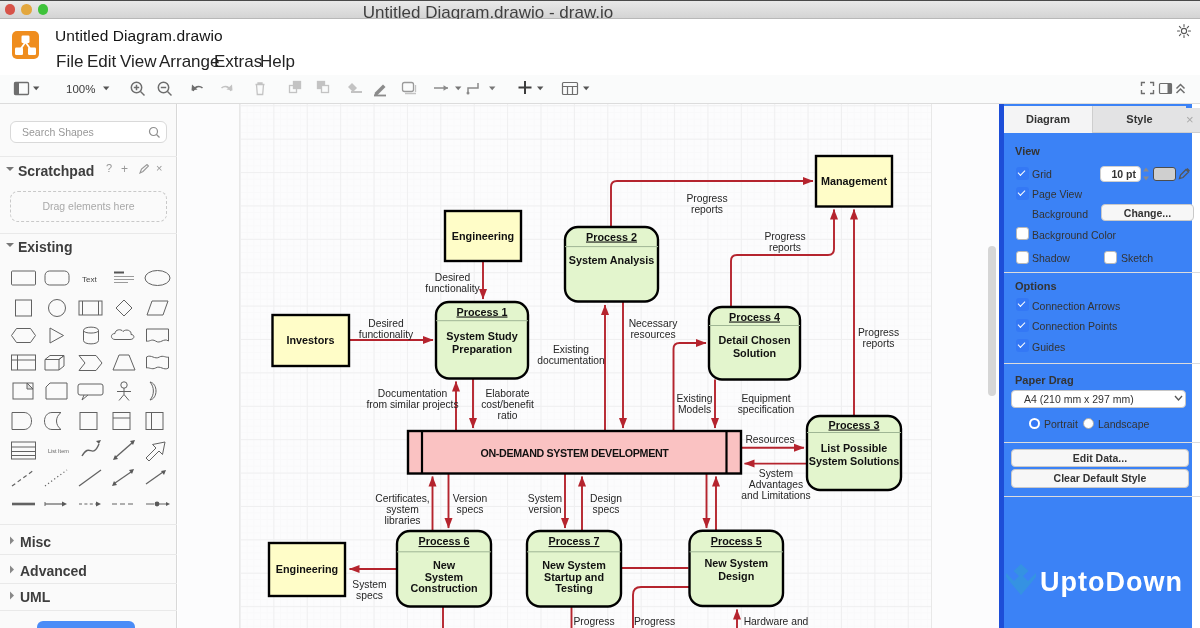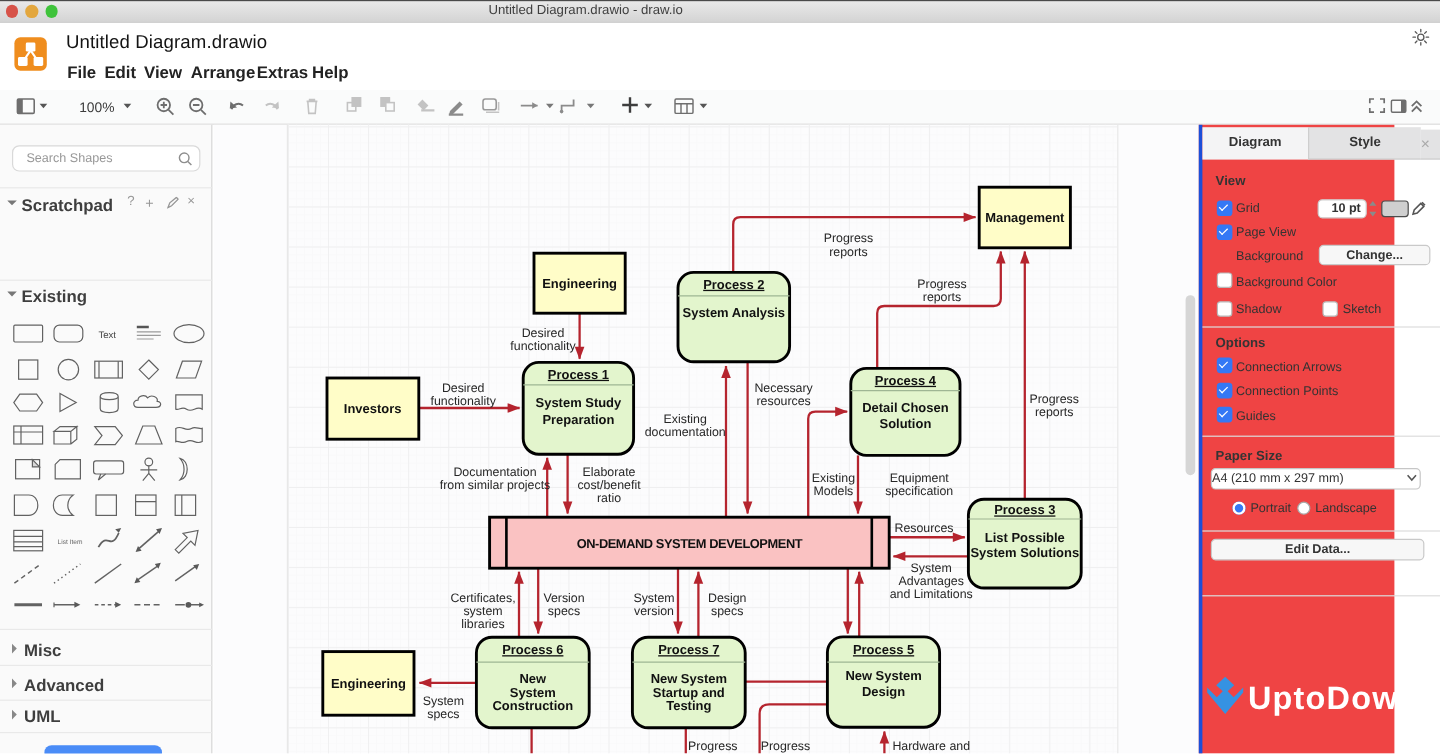--- a/index.html
+++ b/index.html
@@ -1,40 +1,40 @@
 <!DOCTYPE html>
 <html><head>
 <meta charset="utf-8">
 <style>
 *{margin:0;padding:0;box-sizing:border-box}
 html,body{width:1200px;height:628px;overflow:hidden;font-family:"Liberation Sans",sans-serif;background:#fff;position:relative}
 .abs{position:absolute}
 .titlebar{left:0;top:0;width:1200px;height:19px;background:linear-gradient(#e9e9e9,#d4d4d4);border-top:1px solid #4a4a4a;border-bottom:1px solid #b8b8b8}
 .tl{width:10.5px;height:10.5px;border-radius:50%;top:4px}
-.ttext{width:976px;text-align:center;top:3px;font-size:11px;color:#3f3f3f}
+.ttext{width:976px;text-align:center;top:3px;font-size:17px;color:#3f3f3f}
 .menurow{left:0;top:19px;width:1200px;height:56px;background:#fff}
 .logo{left:12px;top:31px;width:27px;height:28px;border-radius:5px;background:#ef8d1e}
 .doctitle{left:55px;top:27px;font-size:15.5px;color:#141414;font-weight:500;letter-spacing:.1px}
-.menu{top:52px;font-size:14px;color:#232323;font-weight:700}
+.menu{top:52px;font-size:17px;color:#232323;font-weight:400}
 .toolbar{left:0;top:75px;width:1200px;height:29px;background:#fafbfb;border-bottom:1px solid #dcdcdc}
 .sidebar{left:0;top:104px;width:177px;height:524px;background:#fafafa;border-right:1px solid #d8d8d8}
 .search{left:10px;top:17px;width:157px;height:22px;background:#fff;border:1px solid #d9d9d9;border-radius:6px;font-size:10.5px;color:#989898;line-height:20px;padding-left:11px}
 .shead{font-size:14px;font-weight:bold;color:#3e3e3e}
 .sdiv{left:0;width:177px;height:1px;background:#e9e9e9}
 .dragbox{left:10px;top:87px;width:157px;height:31px;border:1px dashed #c9c9c9;border-radius:8px;font-size:10.5px;color:#a9a9a9;text-align:center;line-height:29px}
 .canvas{left:178px;top:104px;width:821px;height:524px;background:#fcfcfd}
 .page{left:61px;top:0;width:693px;height:524px;border-right:1px solid #e8e8e8;background:
 linear-gradient(to right,#efeff0 1px,transparent 1px),
 linear-gradient(to bottom,#efeff0 1px,transparent 1px),
 linear-gradient(to right,#f9f9fa 1px,transparent 1px),
 linear-gradient(to bottom,#f9f9fa 1px,transparent 1px);
 background-size:33.4px 33.4px,33.4px 33.4px,6.68px 6.68px,6.68px 6.68px;
 background-position:0 0,0 1.3px,0 0,0 1.3px;
 border-left:1px solid #e8e8e8}
-.panel{left:999px;top:104px;width:163px;height:524px;background:#ef4444;border-left:3px solid #1d4ed8;font-size:10.5px;color:#333}
+.panel{left:999px;top:104px;width:193px;height:524px;background:#3b82f6;border-left:5px solid #1d4ed8;font-size:10.5px;color:#333}
 .ptab{top:2px;height:27px;line-height:27px;text-align:center;font-size:11px;font-weight:bold;color:#333}
 .phead{font-size:11px;font-weight:bold;color:#343434}
 .cb{width:13px;height:13px;border-radius:3px}
 .cbon{background:#3478f5}
 .cboff{background:#fff;border:1px solid #b9b9b9}
 .check{position:absolute;left:2.5px;top:3px;width:7px;height:4px;border-left:1.6px solid #fff;border-bottom:1.6px solid #fff;transform:rotate(-45deg)}
 .plabel{font-size:10.5px;color:#333}
 .pbtn{background:#f7f7f7;border:1px solid #c9c9c9;border-radius:4px;text-align:center;font-weight:600;color:#333;font-size:10.5px}
 .pdiv{left:0;width:201px;height:1px;background:#dcdcdd}
 </style>
@@ -138,20 +138,21 @@
 <svg class="abs" style="left:6px;top:61px" width="9" height="8">
       <path d="M0 2l4 4 4-4z" fill="#777"></path>
     </svg>
 <div class="abs shead" style="left:18px;top:59px">Scratchpad</div>
 <div class="abs" style="left:106px;top:58px;font-size:11px;color:#979797;">?</div>
 <div class="abs" style="left:121px;top:58px;font-size:12px;color:#979797">+</div>
 <svg class="abs" style="left:139px;top:60px" width="10" height="10">
       <path d="M1 9l1.5-4L8 0.5 9.5 2 4 7.5z" fill="none" stroke="#979797" stroke-width="1.1"></path>
     </svg>
 <div class="abs" style="left:156px;top:58px;font-size:11px;color:#979797">×</div>
+<div class="abs dragbox">Drag elements here</div>
 <div class="abs sdiv" style="top:129px"></div>
 <svg class="abs" style="left:6px;top:137px" width="9" height="8">
       <path d="M0 2l4 4 4-4z" fill="#777"></path>
     </svg>
 <div class="abs shead" style="left:18px;top:135px">Existing</div>
 <svg class="abs" style="left:0;top:160px" width="177" height="254" viewBox="0 0 177 254" fill="none" stroke="#626262" stroke-width="1">
 <g>
 <rect x="11.5" y="7" width="24" height="14" rx="1"></rect>
 <rect x="45" y="7" width="24" height="14" rx="4.5"></rect>
 <text x="82" y="17.5" font-size="8" fill="#444" stroke="none">Text</text>
@@ -404,30 +405,31 @@
 <div class="abs plabel" style="left:28px;top:195.5px">Connection Arrows</div>
 <div class="abs cb cbon" style="left:11.5px;top:214.5px">
       <span class="check"></span>
     </div>
 <div class="abs plabel" style="left:28px;top:216px">Connection Points</div>
 <div class="abs cb cbon" style="left:11.5px;top:235px">
       <span class="check"></span>
     </div>
 <div class="abs plabel" style="left:28px;top:236.5px">Guides</div>
 <div class="abs pdiv" style="top:259px"></div>
-<div class="abs phead" style="left:11px;top:269.5px">Paper Size</div>
-<div class="abs" style="left:7px;top:285.5px;width:175px;height:18px;background:#fff;border:1px solid #c6c6c6;border-radius:4px;font-size:10.5px;line-height:17px;padding-left:0">A4 (210 mm x 297 mm)</div>
+<div class="abs phead" style="left:11px;top:269.5px">Paper Drag</div>
+<div class="abs" style="left:7px;top:285.5px;width:175px;height:18px;background:#fff;border:1px solid #c6c6c6;border-radius:4px;font-size:10.5px;line-height:17px;padding-left:12px">A4 (210 mm x 297 mm)</div>
 <svg class="abs" style="left:170px;top:291px" width="9" height="7">
       <path d="M1 1l3.5 4L8 1" stroke="#555" stroke-width="1.3" fill="none"></path>
     </svg>
 <div class="abs" style="left:25px;top:313.5px;width:11px;height:11px;border-radius:50%;background:#3478f5;box-shadow:inset 0 0 0 2px #fff"></div>
 <div class="abs plabel" style="left:40px;top:313.5px">Portrait</div>
 <div class="abs" style="left:79px;top:313.5px;width:11px;height:11px;border-radius:50%;background:#fff;border:1px solid #a9a9a9"></div>
 <div class="abs plabel" style="left:94px;top:313.5px">Landscape</div>
 <div class="abs pdiv" style="top:337.5px"></div>
 <div class="abs pbtn" style="left:7px;top:345px;width:178px;height:18px;line-height:17px">Edit Data...</div>
+<div class="abs pbtn" style="left:7px;top:365px;width:178px;height:18.5px;line-height:17px">Clear Default Style</div>
 <div class="abs pdiv" style="top:392px"></div>
 </div>
 <svg class="abs" style="left:1004px;top:560px;z-index:9" width="190" height="40" viewBox="0 0 190 40">
 <path d="M17 4 L24.5 11 L17 18 L9.5 11 z" fill="#3592e2"></path>
 <path d="M2 13 L10 21 L17 14 L24 21 L32 13 L32 17 L17 35 L2 17 z" fill="#3592e2"></path>
 <text x="36" y="31" font-family="'Liberation Sans',sans-serif" font-size="27" font-weight="bold" fill="#fff" letter-spacing="1">UptoDown</text>
 </svg>
 
 </body></html>

